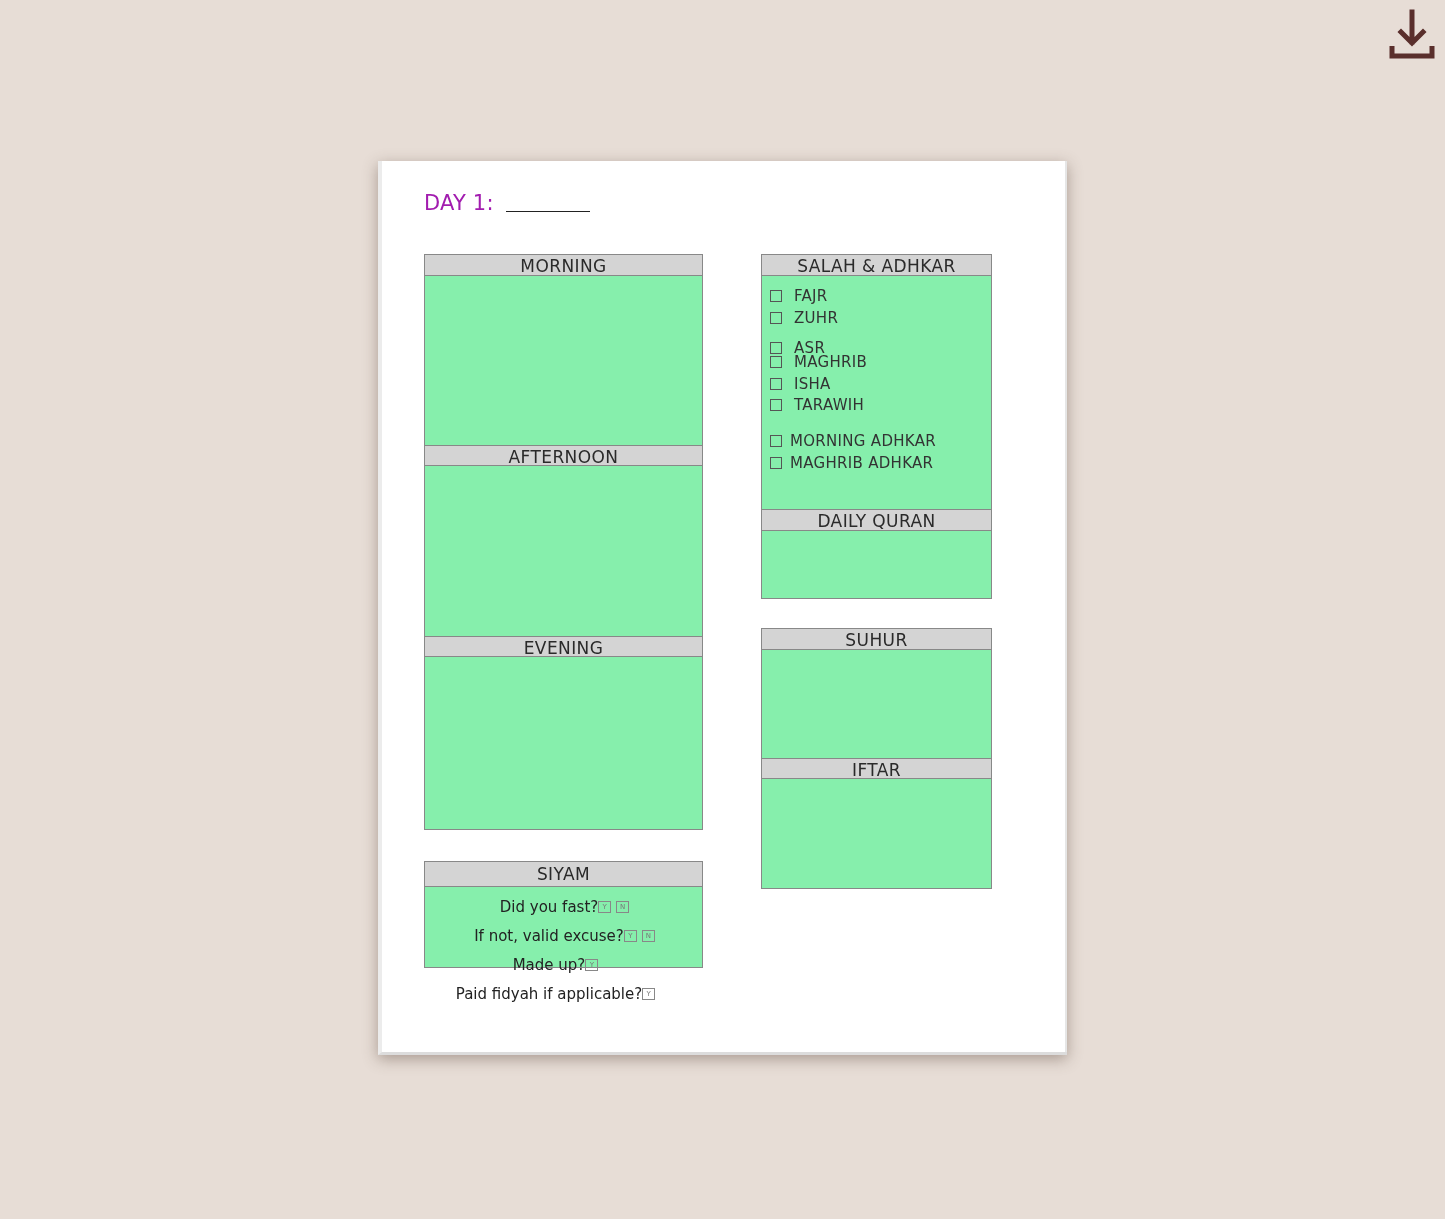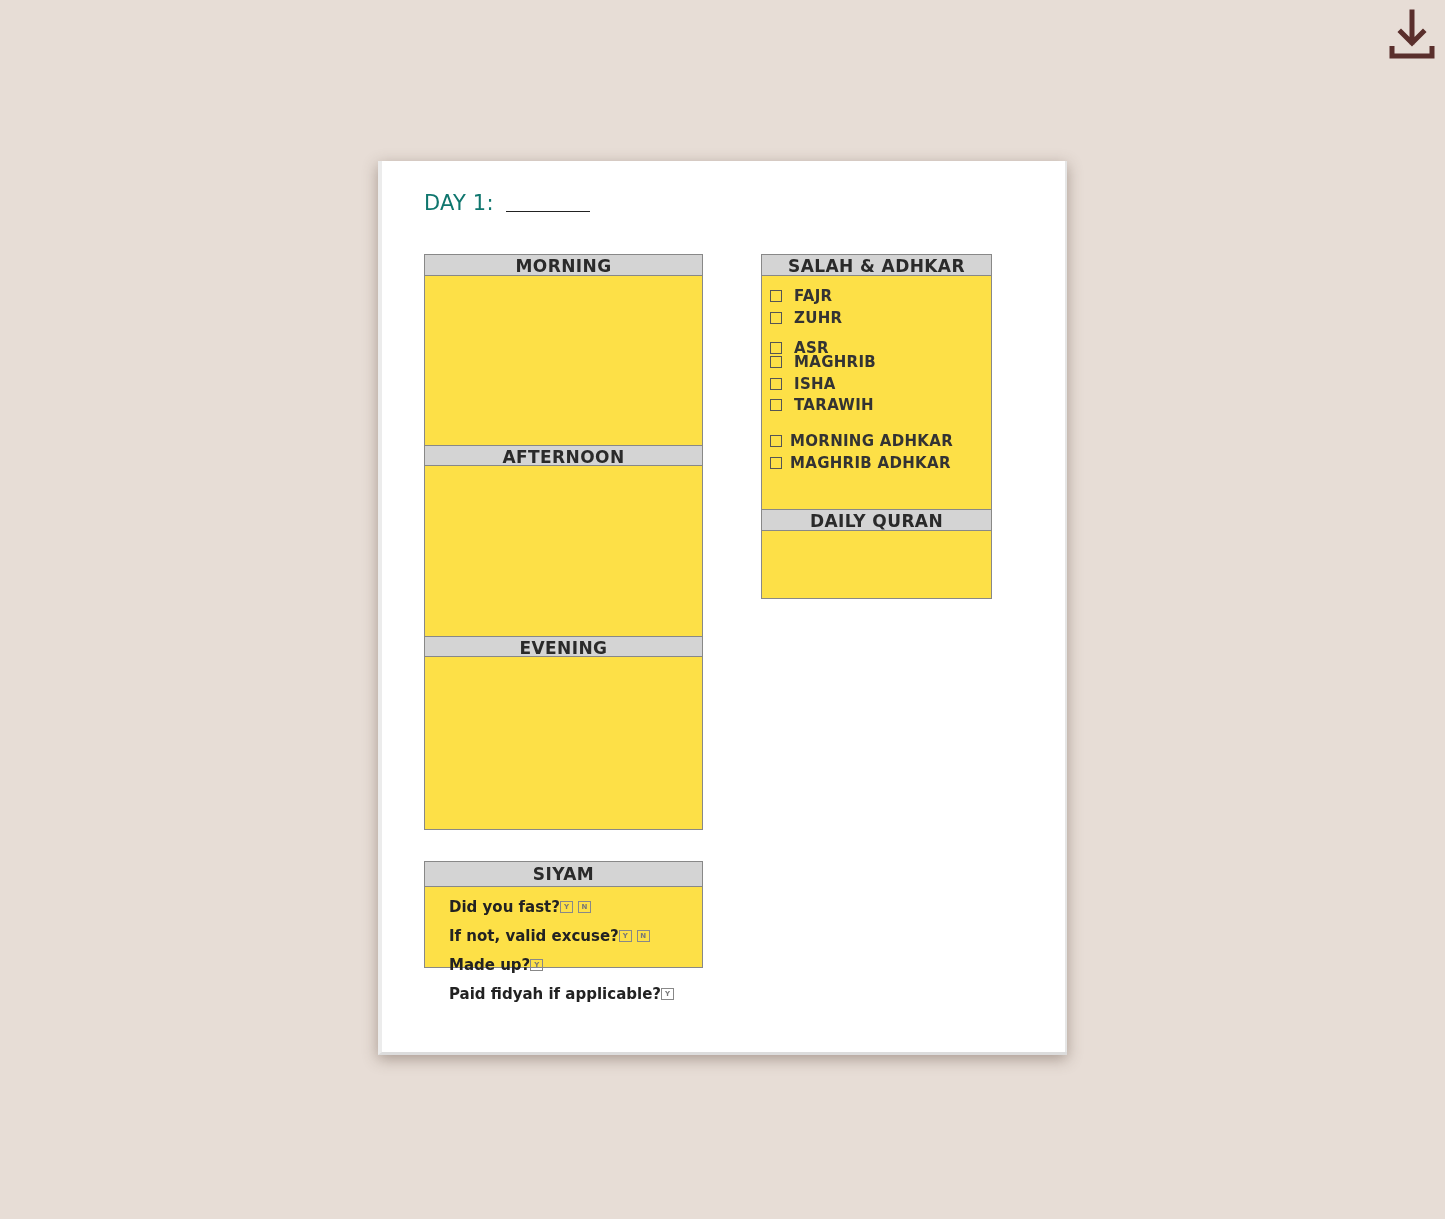--- a/index.html
+++ b/index.html
@@ -6,32 +6,32 @@
   body {
     width:1445px; height:1219px; background:#e7ddd6; position:relative; overflow:hidden;
     font-family:"DejaVu Sans", sans-serif; color:#222;
   }
   .download-btn { position:absolute; left:1386px; top:8px; width:52px; height:52px; cursor:pointer; }
   .page {
     position:absolute; left:378px; top:161px; width:689px; height:894px; background:#fff;
     box-shadow: 0 4px 14px rgba(90,70,60,0.45), -2px 0 0 #e6e6e6 inset;
     border-left:4px solid #ececec; border-bottom:3px solid #dcdcdc; box-sizing:border-box;
   }
-  .day-title { position:absolute; left:42px; top:30px; font-size:21px; letter-spacing:0.2px; color:#0f766e; }
+  .day-title { position:absolute; left:42px; top:30px; font-size:21px; letter-spacing:0.2px; color:#a21caf; }
   .day-blank { display:inline-block; width:84px; border-bottom:1.5px solid #222; margin-left:12px; height:20px; vertical-align:top; }
-  .box { position:absolute; border:1.5px solid #888; box-sizing:border-box; background:#fde047;font-weight:bold; }
+  .box { position:absolute; border:1.5px solid #888; box-sizing:border-box; background:#86efac; }
   .hdr {
     background:#d4d4d4; border-bottom:1.5px solid #888; height:21px; line-height:22px;
     text-align:center; font-size:17px; color:#2a2a2a; letter-spacing:0.4px; box-sizing:border-box;
   }
   .sub-hdr { border-top:1.5px solid #888; }
   .cb-item { position:absolute; left:8px; font-size:15px; color:#333; letter-spacing:0.3px; display:flex; align-items:center; }
   .cb { width:10px; height:10px; border:1px solid #555; display:inline-block; margin-right:12px; cursor:pointer; }
   .cb.tight { margin-right:8px; }
-  .siyam-row { position:absolute; left:24px; right:8px; font-size:15px; color:#222; display:flex; justify-content:flex-start; align-items:center; }
+  .siyam-row { position:absolute; left:12px; right:8px; font-size:15px; color:#222; display:flex; justify-content:center; align-items:center; }
   .yn { display:flex; gap:5px; margin-right:2px; }
   .yn-box { width:11px; height:10px; border:1px solid #888; font-size:7px; line-height:10px; text-align:center; color:#777; cursor:pointer; }
   .yn-single { margin-right:20px; }
 </style>
 </head>
 <body>
 
 <div class="download-btn">
   <svg width="52" height="52" viewBox="0 0 52 52">
     <path d="M26 4 V34 M15 24 L26 35 L37 24" stroke="#5a2f2c" stroke-width="5" fill="none" stroke-linecap="square"></path>
@@ -117,14 +117,20 @@
         <span class="cb tight"></span>
         <span>MAGHRIB ADHKAR</span>
       </div>
   </div>
 
   <div class="box" style="left:379px; top:348px; width:231px; height:90px;">
     <div class="hdr">DAILY QURAN</div>
     <div style="height:66px;"></div>
   </div>
 
+  <div class="box" style="left:379px; top:467px; width:231px; height:261px;">
+    <div class="hdr">SUHUR</div>
+    <div style="height:108px;"></div>
+    <div class="hdr sub-hdr">IFTAR</div>
+    <div style="height:108px;"></div>
+  </div>
 
 </div>
 
 </body></html>

